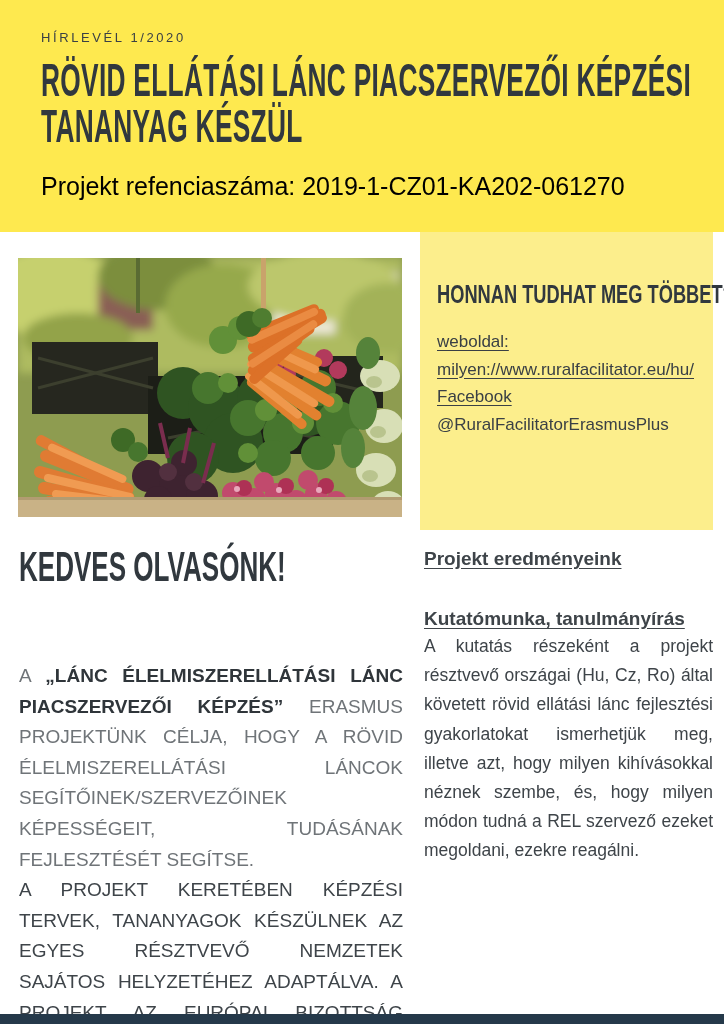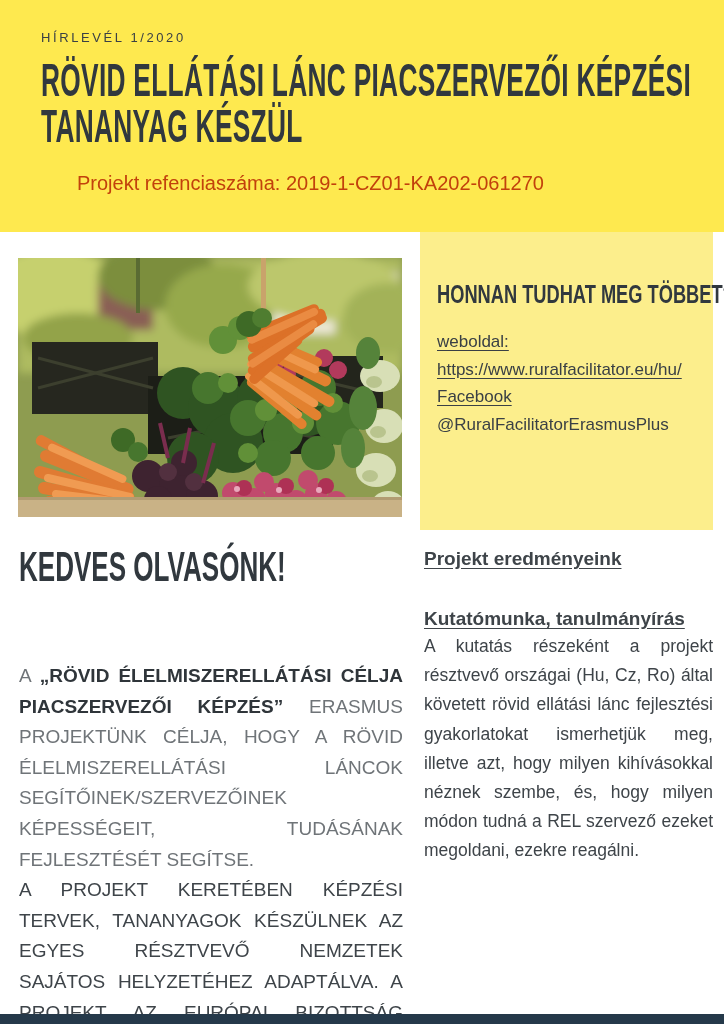--- a/index.html
+++ b/index.html
@@ -6,21 +6,21 @@
   .page{position:relative;width:724px;height:1024px;background:#ffffff;overflow:hidden;
         font-family:"Liberation Sans",sans-serif;-webkit-font-smoothing:antialiased;}
 
   
   .header{position:absolute;left:0;top:0;width:724px;height:232px;background:#FEE94F;padding-left:8px;}
   .kicker{position:absolute;left:41px;top:30px;font-size:13px;font-weight:400;
           letter-spacing:2.6px;color:#3A4045;}
   .title{position:absolute;left:41px;top:57px;color:#31383E;}
   .title .tline{display:block;font-weight:700;font-size:47px;line-height:46px;
           letter-spacing:.5px;transform:scaleX(.56);transform-origin:0 0;white-space:nowrap;}
-  .subtitle{position:absolute;left:41px;top:172px;font-size:20px;color:#c2410c;margin-left:36px;}
+  .subtitle{position:absolute;left:41px;top:172px;font-size:25px;color:#000000;}
 
   
   .photo{position:absolute;left:18px;top:258px;width:384px;height:259px;}
   .photo svg{display:block;width:100%;height:100%;}
 
   
   .infobox{position:absolute;left:420px;top:232px;width:293px;height:298px;background:#FCEE8C;}
   .infobox-heading{position:absolute;left:17px;top:48px;margin:0;color:#31383E;
           font-size:25px;font-weight:700;white-space:nowrap;
           transform:scaleX(.73);transform-origin:0 0;}
@@ -235,32 +235,32 @@
 
       <rect x="0" y="239" width="384" height="20" fill="#C9B286"></rect>
       <rect x="0" y="239" width="384" height="3" fill="#B29C72"></rect>
     </svg>
   </div>
 
   <div class="infobox">
     <h2 class="infobox-heading">HONNAN TUDHAT MEG TÖBBET?</h2>
     <div class="linklist">
       <span class="row"><a href="#">weboldal:</a></span>
-      <span class="row"><a href="#">https://www.ruralfacilitator.eu/hu/</a></span>
+      <span class="row"><a href="#">milyen://www.ruralfacilitator.eu/hu/</a></span>
       <span class="row"><a href="#">Facebook</a></span>
       <span class="row plain">@RuralFacilitatorErasmusPlus</span>
     </div>
   </div>
 
   <h2 class="greeting">KEDVES OLVASÓNK!</h2>
 
   <div class="leftcol">
     <p>
       <span>A</span>
-      <span class="b">„RÖVID ÉLELMISZERELLÁTÁSI CÉLJA PIACSZERVEZŐI KÉPZÉS”</span>
+      <span class="b">„LÁNC ÉLELMISZERELLÁTÁSI LÁNC PIACSZERVEZŐI KÉPZÉS”</span>
       <span>ERASMUS PROJEKTÜNK CÉLJA, HOGY A RÖVID ÉLELMISZERELLÁTÁSI LÁNCOK SEGÍTŐINEK/SZERVEZŐINEK KÉPESSÉGEIT, TUDÁSÁNAK FEJLESZTÉSÉT SEGÍTSE.</span>
     </p>
     <p class="dark">A PROJEKT KERETÉBEN KÉPZÉSI TERVEK, TANANYAGOK KÉSZÜLNEK AZ EGYES RÉSZTVEVŐ NEMZETEK SAJÁTOS HELYZETÉHEZ ADAPTÁLVA. A PROJEKT AZ EURÓPAI BIZOTTSÁG ERASMUS+ PROGRAMJÁNAK FINANSZÍROZÁSÁVAL VALÓSUL MEG.</p>
   </div>
 
   <div class="rightcol">
     <h3>Projekt eredményeink</h3>
     <div class="sec2">
       <h3>Kutatómunka, tanulmányírás</h3>
       <p>A kutatás részeként a projekt résztvevő országai (Hu, Cz, Ro) által követett rövid ellátási lánc fejlesztési gyakorlatokat ismerhetjük meg, illetve azt, hogy milyen kihívásokkal néznek szembe, és, hogy milyen módon tudná a REL szervező ezeket megoldani, ezekre reagálni.</p>

